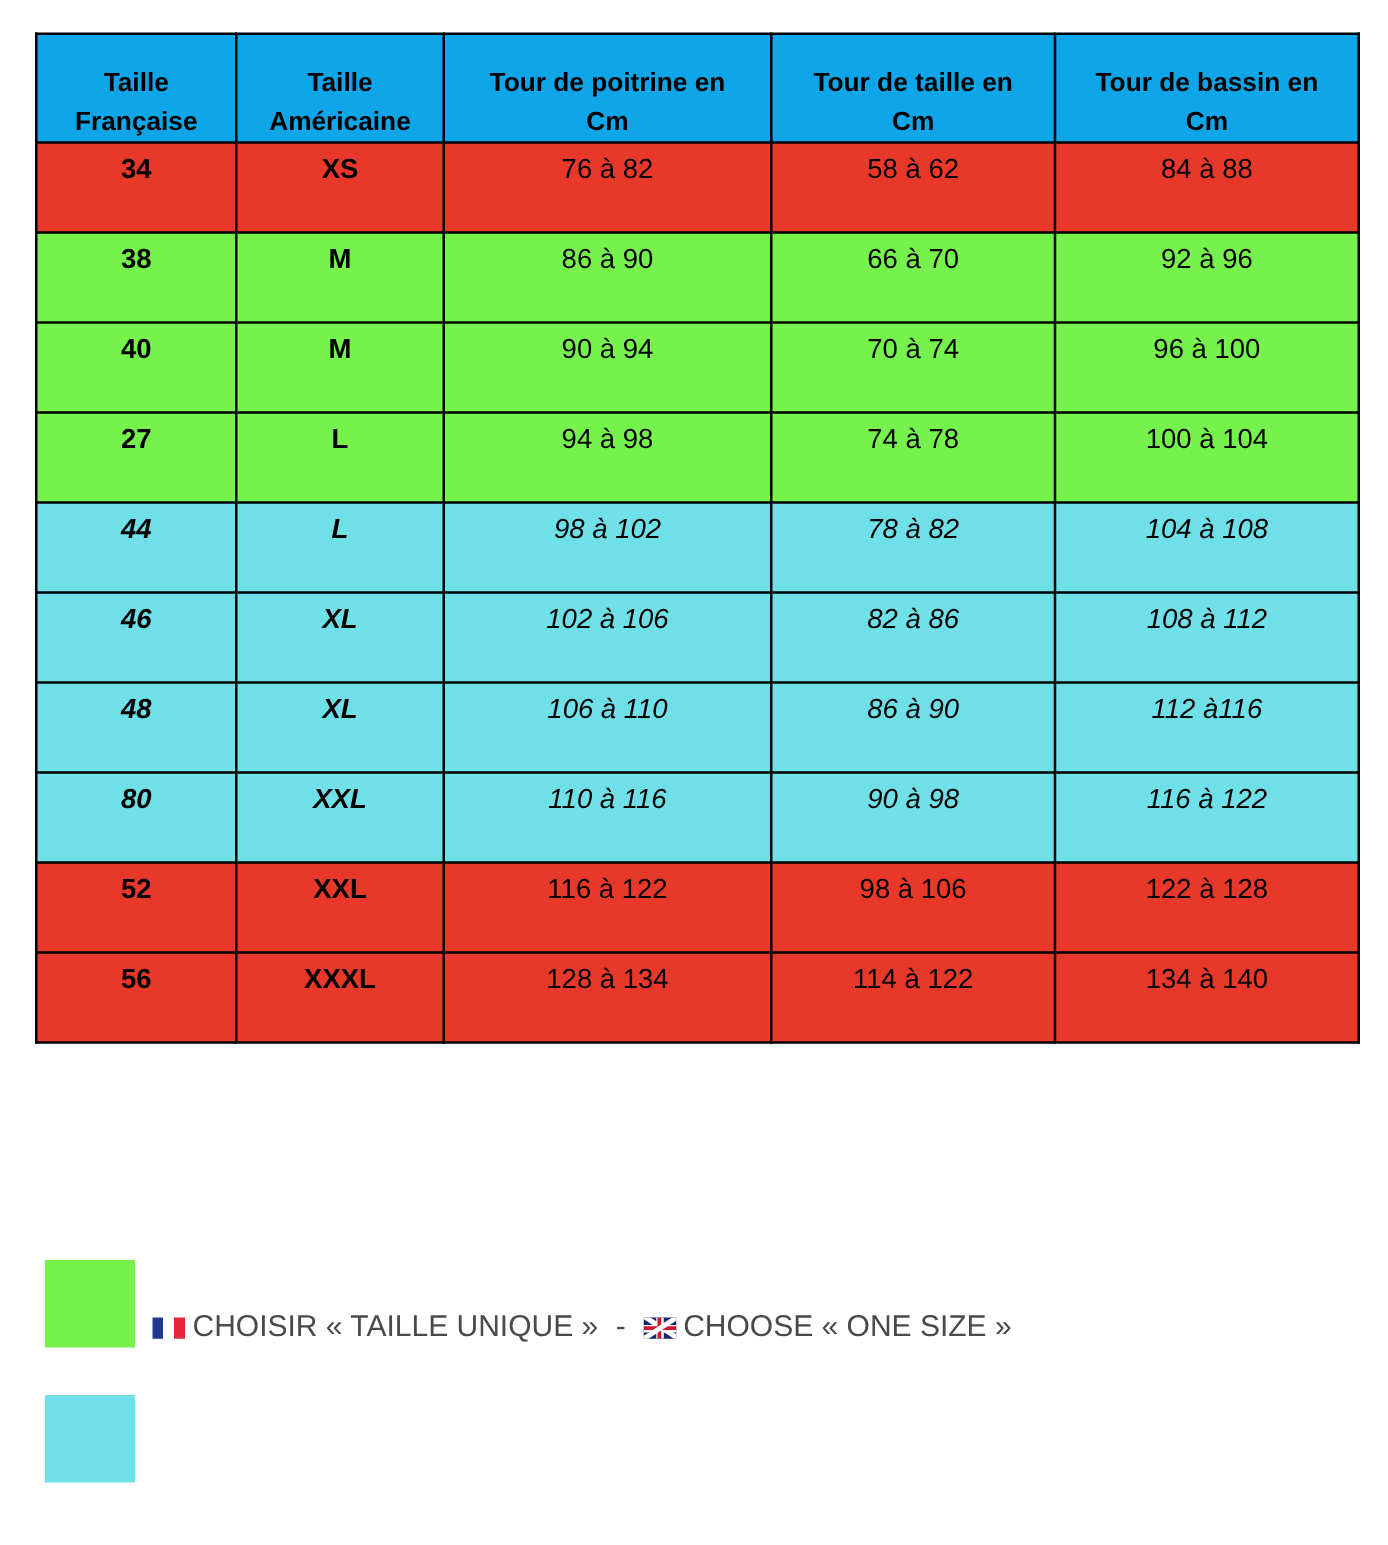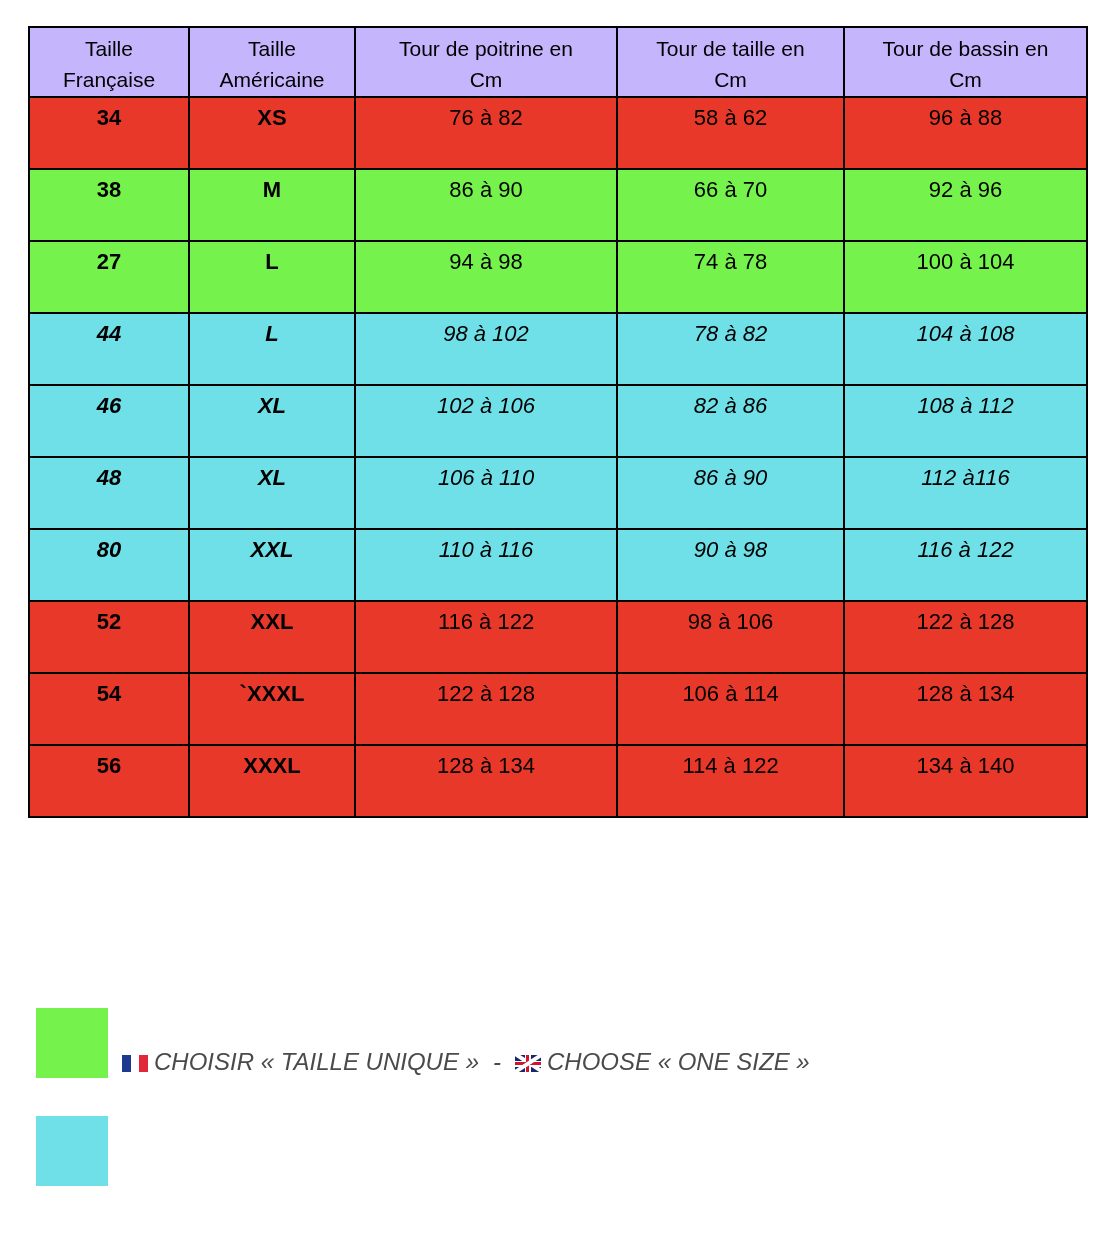--- a/index.html
+++ b/index.html
@@ -41,26 +41,26 @@
   .size-table th,
   .size-table td {
     border: 2px solid #000000;
     padding: 0;
     text-align: center;
     vertical-align: top;
     color: #000000;
   }
 
   .size-table thead th {
-    background: #c4b5fd;
+    background: #0ea5e9;
     height: 70px;
-    font-weight: normal;
+    font-weight: bold;
     font-size: 21px;
     line-height: 31px;
-    padding-top: 5px;
+    padding-top: 23px;
     box-sizing: border-box;
   }
   .size-table thead th .hdr-txt {
     display: block;
     padding: 0 6px;
   }
 
   .size-table tbody tr {
     height: 72px;
   }
@@ -80,21 +80,20 @@
   tr.band-red    td { background: #E8382A; }
   tr.band-green  td { background: #76F24D; }
   tr.band-cyan   td { background: #6FE0E8; font-style: italic; }
 
   
   .legend {
     position: absolute;
     left: 0;
     top: 1000px;
     width: 1110px;
-    font-style: italic;
   }
   .legend-row {
     position: relative;
     height: 104px;
   }
   .legend-row.row-2 { height: 100px; }
 
   .swatch {
     position: absolute;
     left: 36px;
@@ -206,30 +205,37 @@
           <span class="hdr-txt">Cm</span>
         </th>
       </tr>
     </thead>
     <tbody id="table-body">
         <tr class="band-red">
           <td class="size-fr">34</td>
           <td class="size-us">XS</td>
           <td class="meas-bust">76 à 82</td>
           <td class="meas-waist">58 à 62</td>
-          <td class="meas-hip">96 à 88</td>
+          <td class="meas-hip">84 à 88</td>
         </tr>
         <tr class="band-green">
           <td class="size-fr">38</td>
           <td class="size-us">M</td>
           <td class="meas-bust">86 à 90</td>
           <td class="meas-waist">66 à 70</td>
           <td class="meas-hip">92 à 96</td>
         </tr>
         <tr class="band-green">
+          <td class="size-fr">40</td>
+          <td class="size-us">M</td>
+          <td class="meas-bust">90 à 94</td>
+          <td class="meas-waist">70 à 74</td>
+          <td class="meas-hip">96 à 100</td>
+        </tr>
+        <tr class="band-green">
           <td class="size-fr">27</td>
           <td class="size-us">L</td>
           <td class="meas-bust">94 à 98</td>
           <td class="meas-waist">74 à 78</td>
           <td class="meas-hip">100 à 104</td>
         </tr>
         <tr class="band-cyan">
           <td class="size-fr">44</td>
           <td class="size-us">L</td>
           <td class="meas-bust">98 à 102</td>
@@ -258,27 +264,20 @@
           <td class="meas-hip">116 à 122</td>
         </tr>
         <tr class="band-red">
           <td class="size-fr">52</td>
           <td class="size-us">XXL</td>
           <td class="meas-bust">116 à 122</td>
           <td class="meas-waist">98 à 106</td>
           <td class="meas-hip">122 à 128</td>
         </tr>
         <tr class="band-red">
-          <td class="size-fr">54</td>
-          <td class="size-us">`XXXL</td>
-          <td class="meas-bust">122 à 128</td>
-          <td class="meas-waist">106 à 114</td>
-          <td class="meas-hip">128 à 134</td>
-        </tr>
-        <tr class="band-red">
           <td class="size-fr">56</td>
           <td class="size-us">XXXL</td>
           <td class="meas-bust">128 à 134</td>
           <td class="meas-waist">114 à 122</td>
           <td class="meas-hip">134 à 140</td>
         </tr>
       </tbody>
   </table>
 
   <div class="legend">

